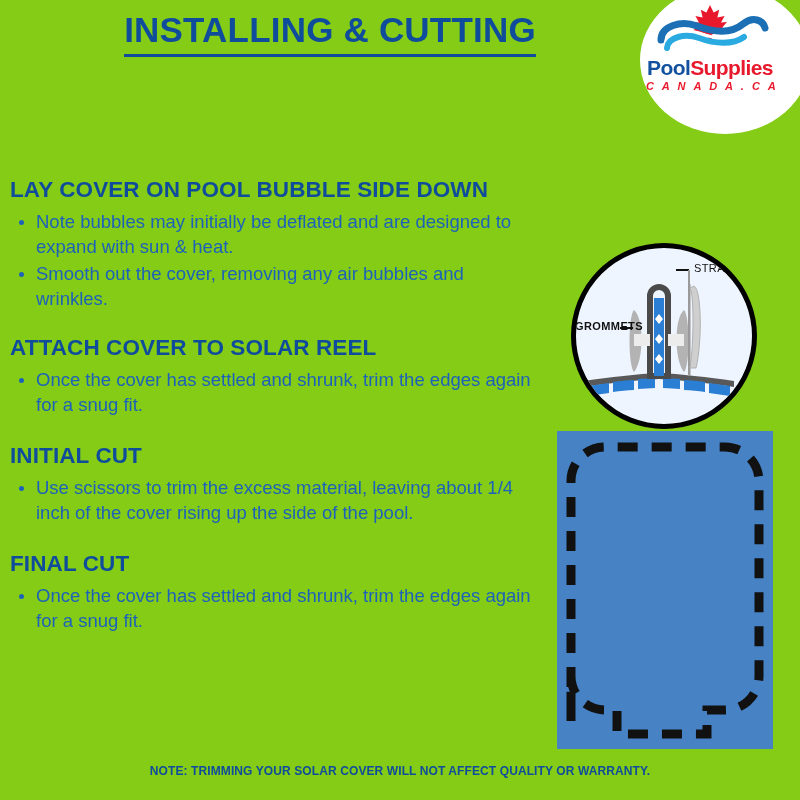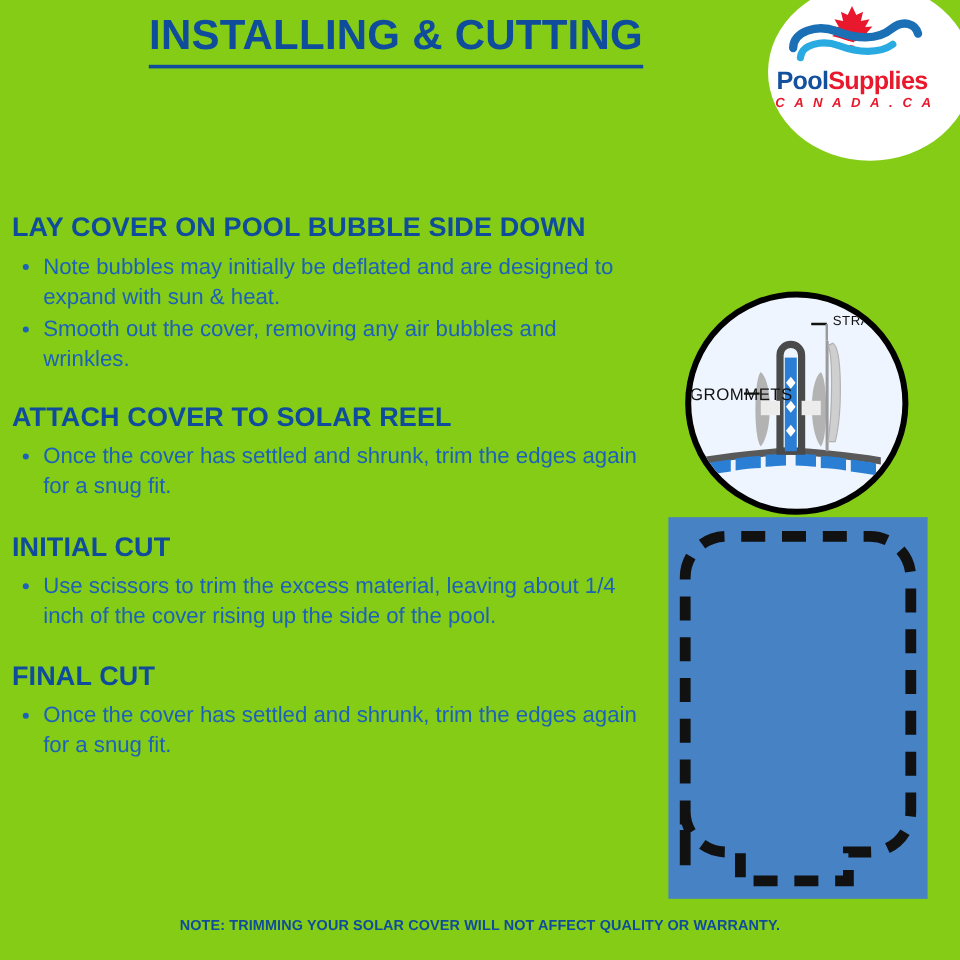--- a/index.html
+++ b/index.html
@@ -270,21 +270,21 @@
         <rect x="112" y="36" width="2.5" height="92" fill="#9a9a9a"></rect>
         <path d="M118 38 C126 42 126 96 120 120 L114 120 C118 94 118 46 114 40 Z" fill="#cfcfcf" stroke="#b0b0b0" stroke-width="1"></path>
       </g>
 
       <g>
         <line x1="44" y1="80" x2="57" y2="80" stroke="#111111" stroke-width="2"></line>
         <line x1="100" y1="22" x2="113" y2="22" stroke="#111111" stroke-width="2"></line>
         <line x1="113" y1="22" x2="113" y2="36" stroke="#9a9a9a" stroke-width="2"></line>
       </g>
     </svg>
-    <div style="position:absolute;left:-1px;top:72px;font-size:14px;font-weight:normal;color:#111;letter-spacing:0.4px;">GROMMETS</div>
+    <div style="position:absolute;left:-1px;top:72px;font-size:11px;font-weight:bold;color:#111;letter-spacing:0.4px;">GROMMETS</div>
     <div style="position:absolute;left:118px;top:14px;font-size:11px;font-weight:normal;color:#111;letter-spacing:0.4px;">STRAP</div>
   </div>
 
   <div class="pool-wrap">
     <svg width="216" height="318" viewBox="0 0 216 318">
       <path d="M14 290 L14 50 A34 34 0 0 1 48 16 L168 16 A34 34 0 0 1 202 50 L202 245 A34 34 0 0 1 168 279 L150 279 L150 303 L60 303 L60 279 L48 279 A34 34 0 0 1 14 245 Z" fill="none" stroke="#111111" stroke-width="9" stroke-dasharray="20 14" stroke-linecap="butt"></path>
     </svg>
   </div>
 
   <div class="footer-note">NOTE: TRIMMING YOUR SOLAR COVER WILL NOT AFFECT QUALITY OR WARRANTY.</div>

